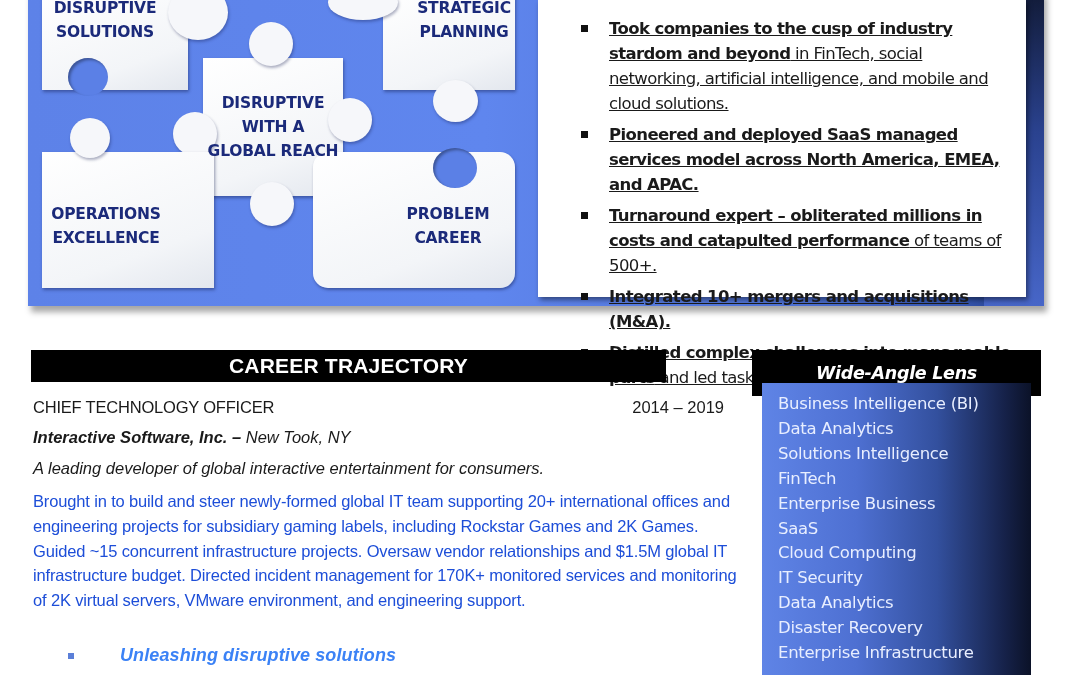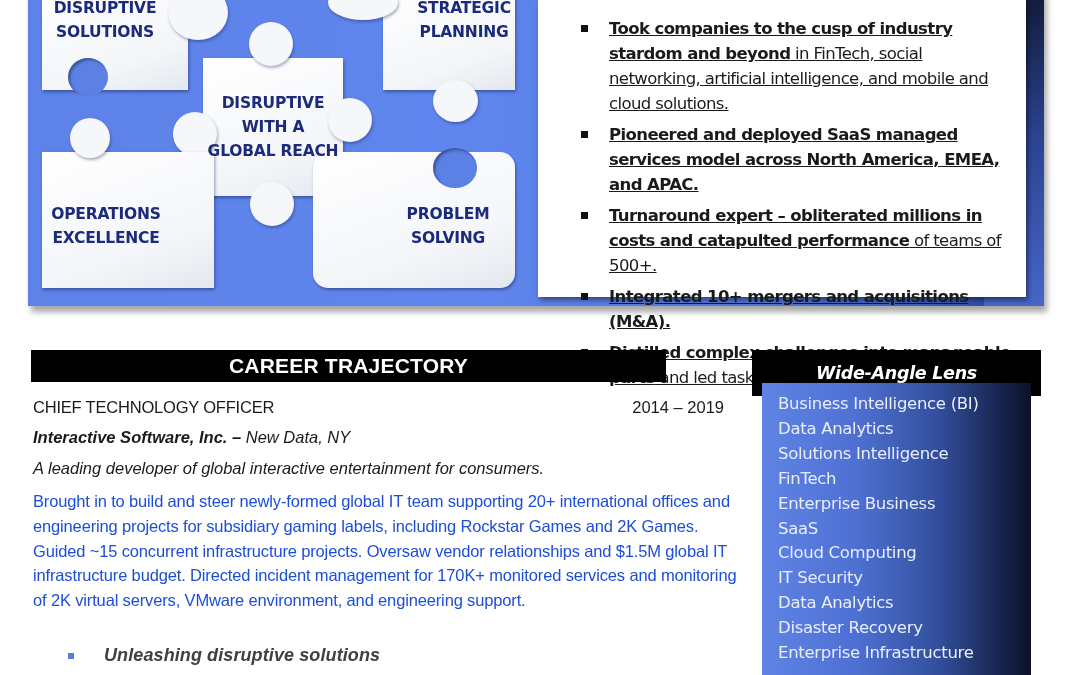--- a/index.html
+++ b/index.html
@@ -71,21 +71,21 @@
     .job-desc {
       position: absolute; left: 33px; top: 489px; width: 705px; font-size: 16.5px; line-height: 24.8px;
       color: #1d4ed8; letter-spacing: -0.15px;
     }
     .sub-bullet {
       position: absolute; left: 68px; top: 645px; display: flex; align-items: center;
     }
     .sub-bullet .sq { width: 6px; height: 6px; background: #5b7fd8; margin-right: 30px; }
     .sub-bullet .txt {
       font-family: "Liberation Sans", sans-serif; font-weight: bold; font-style: italic;
-      font-size: 18px; color: #404040; letter-spacing: 0.1px;
+      font-size: 18px; color: #3b82f6; letter-spacing: 0.1px; margin-left: 16px;
     }
 
     
     .lens-head {
       position: absolute; left: 752px; top: 350px; width: 289px; height: 46px; background: #000000;
       color: #ffffff; display: flex; align-items: center; justify-content: center;
       font-family: "DejaVu Sans", sans-serif; font-weight: bold; font-style: italic; font-size: 17.5px;
       letter-spacing: -0.3px;
     }
     .lens-body {
@@ -141,21 +141,21 @@
       <div class="piece-label" style="margin-left:-44px;">
         <div>OPERATIONS</div>
         <div>EXCELLENCE</div>
       </div>
     </div>
     <div class="knob" style="left:42px; top:128px; width:40px; height:40px;"></div>
 
     <div class="piece" style="left:285px; top:162px; width:202px; height:136px; align-items:flex-start; padding-top:50px;border-radius:15px;">
       <div class="piece-label" style="margin-left:68px;">
         <div>PROBLEM</div>
-        <div>SOLVING</div>
+        <div>CAREER</div>
       </div>
     </div>
     <div class="hole" style="left:405px; top:158px; width:44px; height:40px;"></div>
   </div>
 
   <div class="ach-card" style="top:10px;">
     <ul class="ach-list">
       <li class="ach-item">
         <span class="bullet"></span>
         <b>Took companies to the cusp of industry stardom and beyond</b><span> in FinTech, social networking, artificial intelligence, and mobile and cloud solutions.</span>
@@ -179,21 +179,21 @@
     </ul>
   </div>
 </div>
 
 <div class="section-bar">CAREER TRAJECTORY</div>
 
 <div class="job-title">CHIEF TECHNOLOGY OFFICER</div>
 <div class="job-dates">2014 – 2019</div>
 
 <div class="company-line">
-  <b>Interactive Software, Inc. –</b><span> New Data, NY</span>
+  <b>Interactive Software, Inc. –</b><span> New Took, NY</span>
 </div>
 
 <div class="tagline">A leading developer of global interactive entertainment for consumers.</div>
 
 <div class="job-desc">Brought in to build and steer newly-formed global IT team supporting 20+ international offices and engineering projects for subsidiary gaming labels, including Rockstar Games and 2K Games. Guided ~15 concurrent infrastructure projects. Oversaw vendor relationships and $1.5M global IT infrastructure budget. Directed incident management for 170K+ monitored services and monitoring of 2K virtual servers, VMware environment, and engineering support.</div>
 
 <div class="sub-bullet">
   <span class="sq"></span>
   <span class="txt">Unleashing disruptive solutions</span>
 </div>

